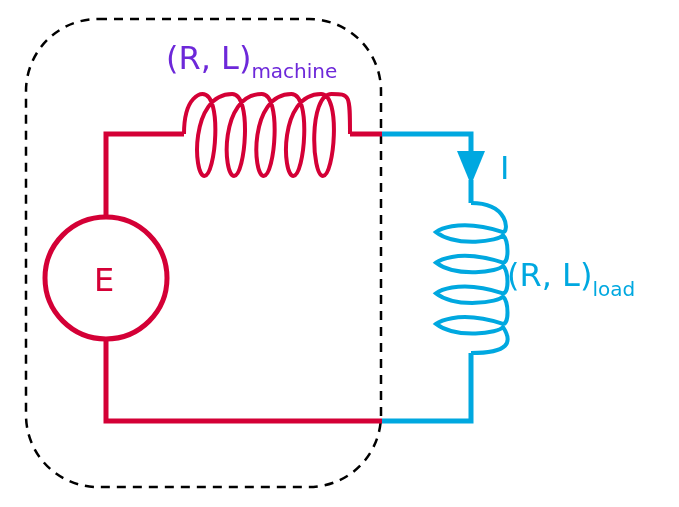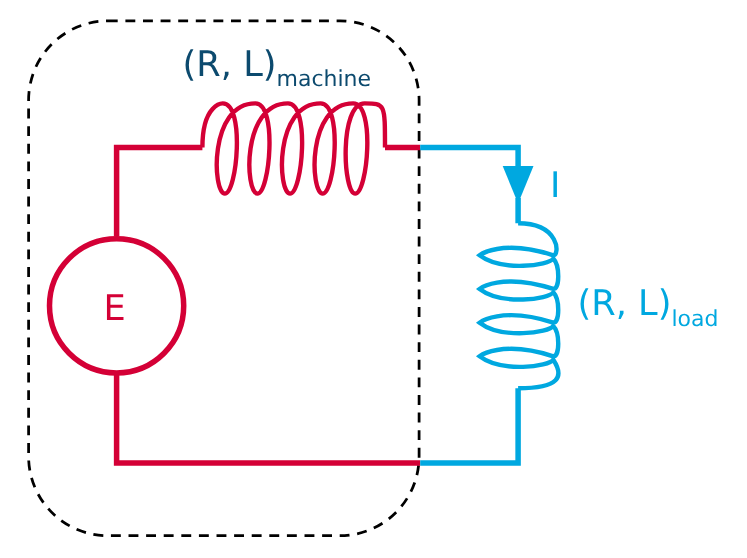--- a/index.html
+++ b/index.html
@@ -30,21 +30,21 @@
       left: 166px;
       top: 42px;
       font-size: 32px;
     }
     .lbl-machine .sub {
       font-size: 20px;
       position: relative;
       top: 9px;
     }
     .lbl-load {
-      left: 525px;
+      left: 507px;
       top: 259px;
       font-size: 32px;
       text-align: right;
     }
     .lbl-load .sub {
       font-size: 20px;
       position: relative;
       top: 10px;
     }
     .lbl-current {
@@ -79,21 +79,21 @@
     <path class="lw" d="M382,134 L471,134 L471,160" stroke="#00a8e0"></path>
     <path class="lw" d="M471,180 L471,203" stroke="#00a8e0"></path>
     <path class="lw" d="M471,353 L471,421 L382,421" stroke="#00a8e0"></path>
     <polygon id="current-arrow" points="457,151 485,151 471,185" stroke="none" fill="#00a8e0"></polygon>
     <g id="load-coil">
         <path d="M471,203 C509,203 509,232.08163265306123 503,232.08163265306123 C456,216.77551020408166 436,232.08163265306123 436,232.08163265306123 C456,247.3877551020408 499,241.26530612244898 503,235.14285714285717 C509,241.26530612244898 509,262.6938775510204 503,262.6938775510204 C456,247.38775510204084 436,262.6938775510204 436,262.6938775510204 C456,278 499,271.8775510204082 503,265.7551020408163 C509,271.8775510204082 509,293.3061224489796 503,293.3061224489796 C456,278 436,293.3061224489796 436,293.3061224489796 C456,308.61224489795916 499,302.48979591836735 503,296.3673469387755 C509,302.48979591836735 509,323.91836734693874 503,323.91836734693874 C456,308.6122448979592 436,323.9183673469388 436,323.9183673469388 C456,339.2244897959184 499,333.10204081632656 503,326.9795918367347 C513,342.2857142857143 509,353 471,353" stroke="#00a8e0" stroke-width="4" fill="none"></path>
       </g>
   </g>
 </svg>
 
-<div class="lbl lbl-machine" style="color: #0c4a6e;">
+<div class="lbl lbl-machine" style="color: #6d28d9;">
   <span>(R, L)</span><span class="sub">machine</span>
 </div>
 
 <div class="lbl lbl-source" style="color: rgb(212, 0, 54);">E</div>
 
 <div class="lbl lbl-current" style="color: rgb(0, 168, 224);">I</div>
 
 <div class="lbl lbl-load" style="color: rgb(0, 168, 224);">
   <span>(R, L)</span><span class="sub">load</span>
 </div>

